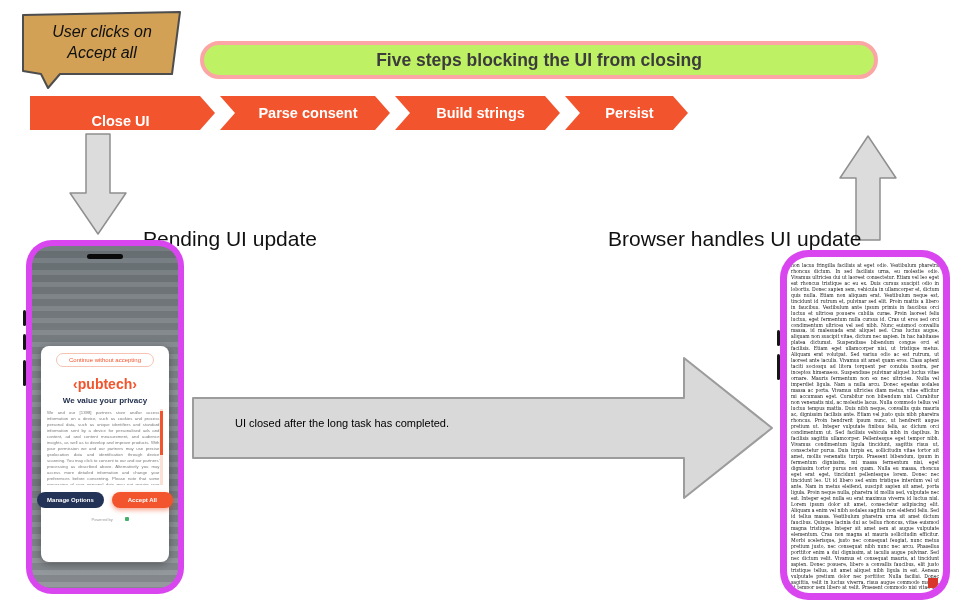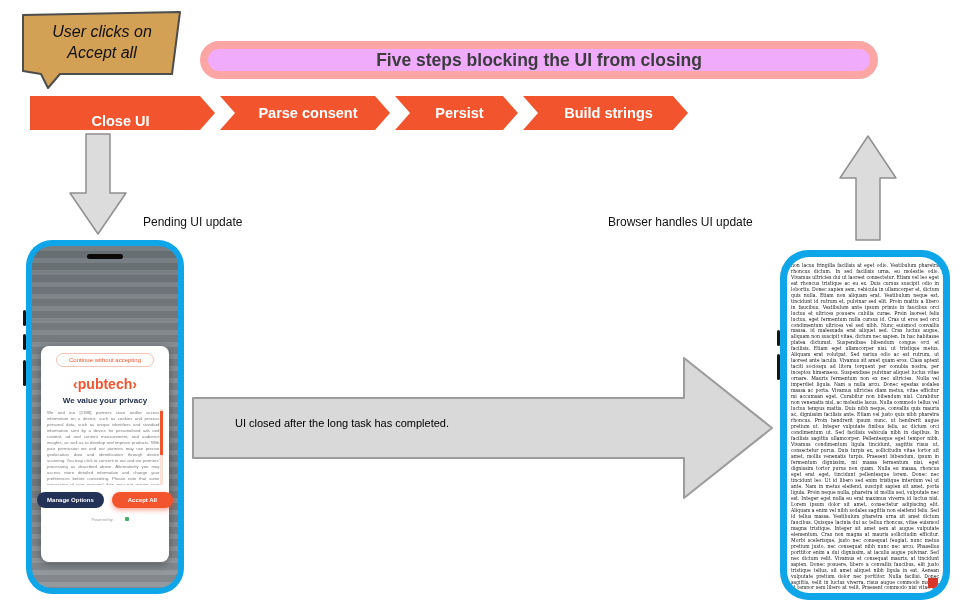--- a/index.html
+++ b/index.html
@@ -7,40 +7,40 @@
          font-family:"Liberation Sans", sans-serif;color:#111;}
 
   
   .callout{position:absolute;left:18px;top:8px;width:168px;height:86px;}
   .callout svg{position:absolute;left:0;top:0;}
   .callout-text{position:absolute;left:14px;top:14px;width:140px;text-align:center;
                 font-size:16px;line-height:1.3;color:#101010;font-style:italic;}
 
   
   .banner{position:absolute;left:200px;top:41px;width:678px;height:38px;box-sizing:border-box;
-          border:8px solid #fca5a5;border-radius:21px;background:#f0abfc;
+          border:4px solid #fca5a5;border-radius:21px;background:#bef264;
           display:flex;align-items:center;justify-content:center;}
   .banner span{font-weight:bold;font-size:17.5px;color:#3c3c3c;}
 
   
   .chevrons{position:absolute;left:30px;top:96px;display:flex;gap:5px;height:34px;}
   .chev{background:#f2552d;color:#fff;font-weight:bold;font-size:14.5px;height:34px;
         display:flex;align-items:center;justify-content:center;box-sizing:border-box;
         padding:0 18px 0 24px;
         clip-path:polygon(0 0, calc(100% - 15px) 0, 100% 50%, calc(100% - 15px) 100%, 0 100%, 15px 50%);}
   .chev.first{clip-path:polygon(0 0, calc(100% - 15px) 0, 100% 50%, calc(100% - 15px) 100%, 0 100%);
         padding:16px 18px 0 14px;justify-content:center;}
   .w1{width:185px}.w2{width:170px}.w3{width:165px}.w4{width:123px}.w5{width:185px}
 
   
   .arrow-svg{position:absolute;}
-  .flow-label{position:absolute;font-size:12px;color:#111;}
+  .flow-label{position:absolute;font-size:21px;color:#111;margin-top:12px;}
 
   
-  .phone{position:absolute;background:#0ea5e9;}
+  .phone{position:absolute;background:#d946ef;}
   .phone-left{left:26px;top:240px;width:158px;height:354px;border-radius:26px;}
   .phone-right{left:780px;top:250px;width:170px;height:350px;border-radius:28px;}
   .side-tab{position:absolute;background:#151515;border-radius:2px;}
   .screen{position:absolute;overflow:hidden;}
   .screen-left{left:6px;top:6px;right:6px;bottom:6px;border-radius:20px;
      background:
        repeating-linear-gradient(180deg, rgba(255,255,255,0.05) 0 5px, rgba(0,0,0,0.08) 5px 12px),
        linear-gradient(180deg,#6f767b 0%,#868c90 40%,#7b8186 70%,#90959a 100%);}
   .screen-right{left:7px;top:7px;right:7px;bottom:7px;border-radius:22px;background:#ffffff;}
   .notch{position:absolute;top:8px;left:50%;transform:translateX(-50%);
@@ -96,25 +96,25 @@
     <span>Five steps blocking the UI from closing</span>
   </div>
 
   <div class="chevrons">
     <div class="chev first w1">
       <span>Close UI</span>
       </div>
     <div class="chev w2">
       <span>Parse consent</span>
       </div>
+    <div class="chev w3">
+      <span>Build strings</span>
+      </div>
     <div class="chev w4">
       <span>Persist</span>
-      </div>
-    <div class="chev w3">
-      <span>Build strings</span>
       </div>
   </div>
 
   <svg class="arrow-svg" style="left:66px;top:133px;" width="64" height="104" viewBox="0 0 64 104">
     <polygon points="20,1 44,1 44,60 60,60 32,101 4,60 20,60" fill="#dcdcdc" stroke="#8f8f8f" stroke-width="1.5" stroke-linejoin="round"></polygon>
   </svg>
 
   <svg class="arrow-svg" style="left:836px;top:134px;" width="64" height="108" viewBox="0 0 64 108">
     <polygon points="32,2 60,44 44,44 44,106 20,106 20,44 4,44" fill="#dcdcdc" stroke="#8f8f8f" stroke-width="1.5" stroke-linejoin="round"></polygon>
   </svg>

